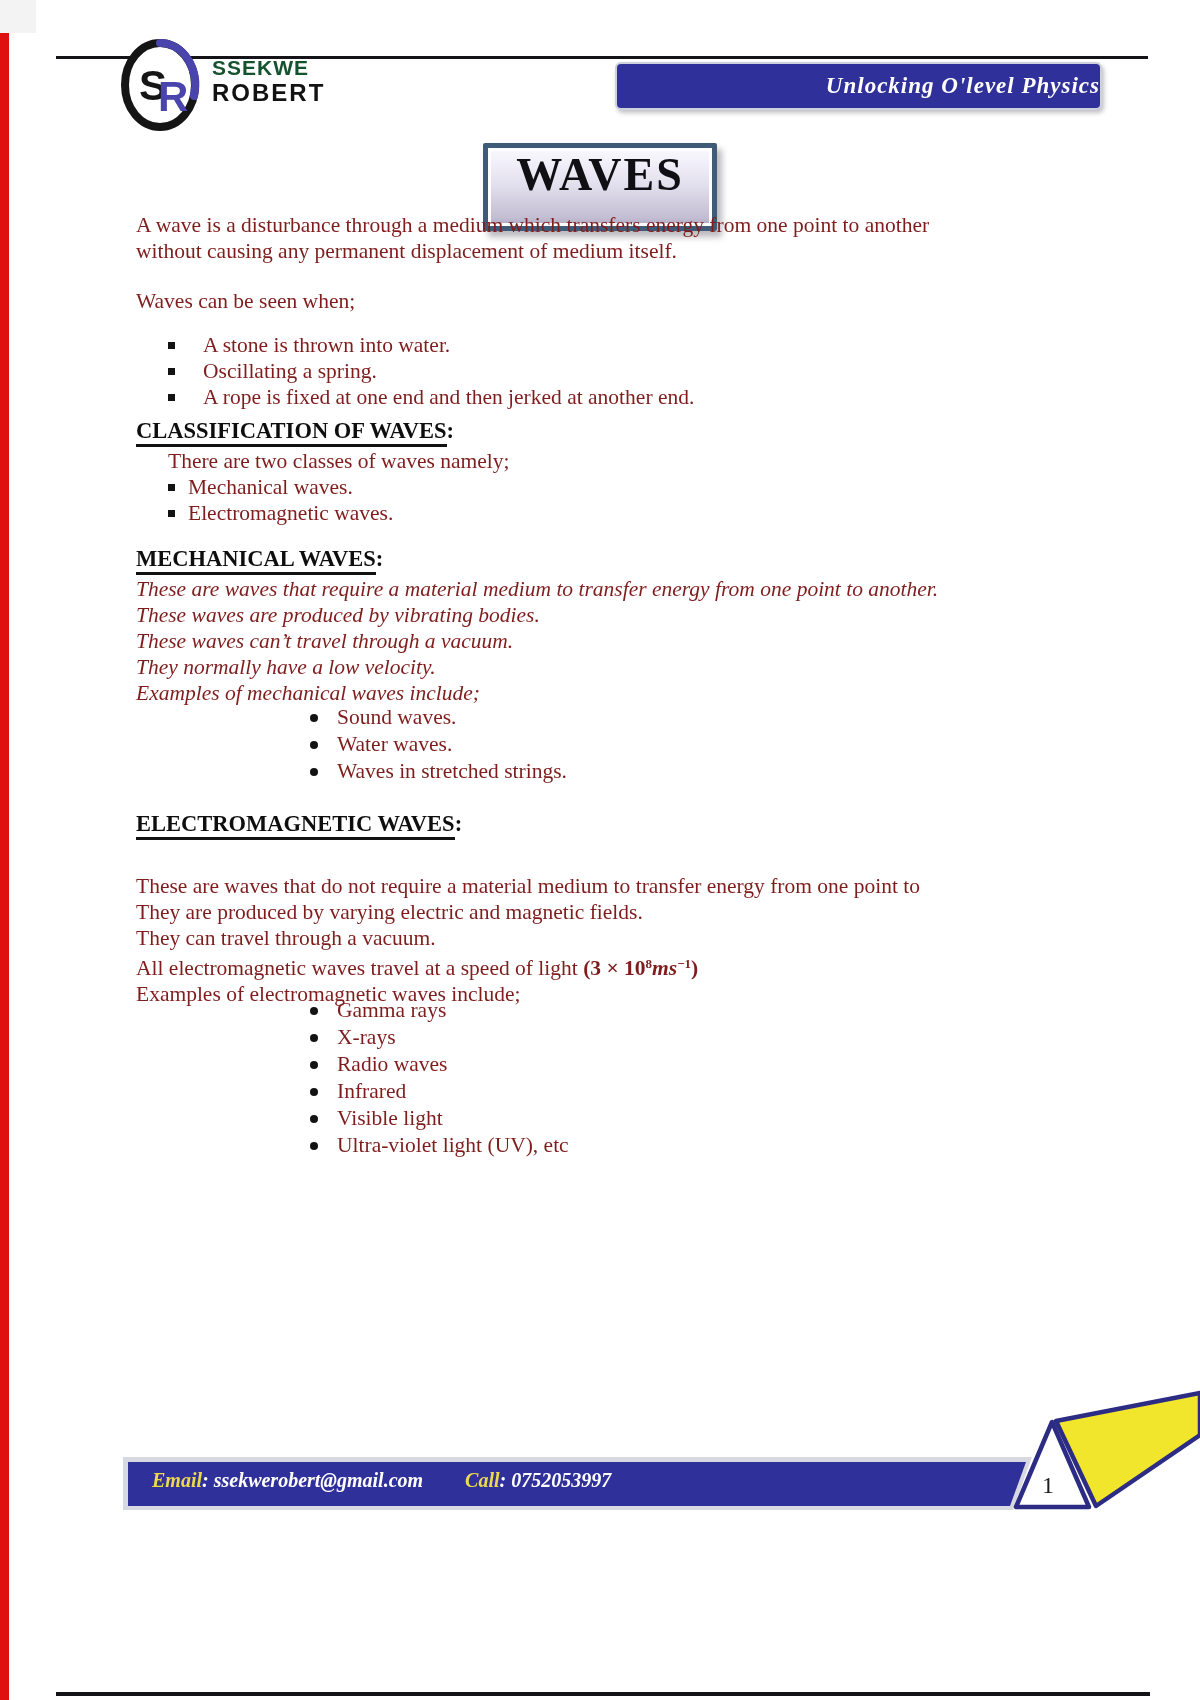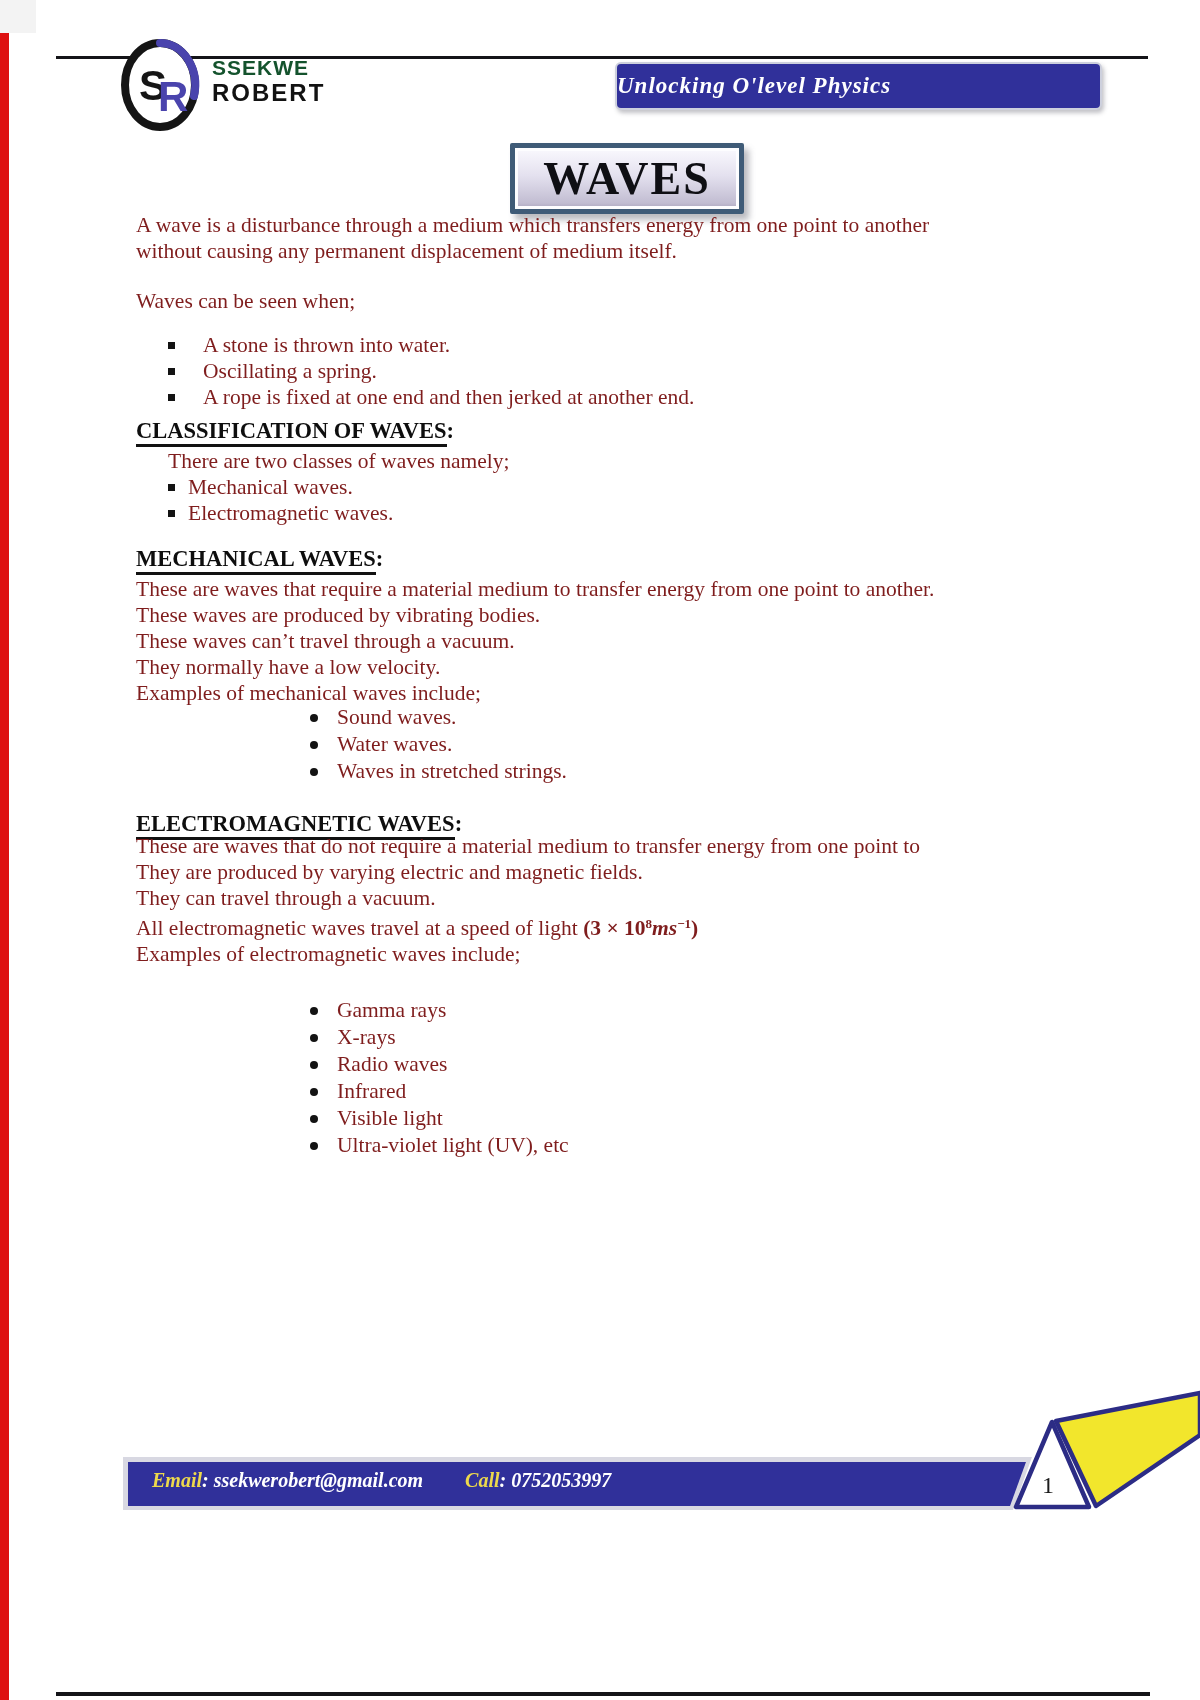--- a/index.html
+++ b/index.html
@@ -16,26 +16,26 @@
   .blt-dot{position:absolute;width:8px;height:8px;background:#131313;border-radius:50%;top:10px;}
   .red-bar{left:0;top:0;width:9px;height:1700px;background:#de1010;}
   .notch{left:0;top:0;width:36px;height:33px;background:#f3f3f3;}
   .rule{background:#141418;}
   .brand-top{font-family:"Liberation Sans",sans-serif;font-weight:bold;font-size:21px;
              letter-spacing:1px;color:#14532d;line-height:24px;}
   .brand-bottom{font-family:"Liberation Sans",sans-serif;font-weight:bold;font-size:24px;
              letter-spacing:2px;color:#121212;line-height:26px;}
   .banner{left:615px;top:62px;width:483px;height:44px;background:#30309a;border:2px solid #cdd0dd;
           border-radius:6px;box-shadow:2px 3px 4px rgba(120,120,130,.45);
-          display:flex;align-items:center;justify-content:flex-start;}
+          display:flex;align-items:center;justify-content:flex-end;}
   .banner span{color:#ffffff;font-weight:bold;font-style:italic;font-size:23px;letter-spacing:1px;white-space:nowrap;}
-  .title-box{left:483px;top:143px;width:234px;height:71px;border:5px solid #3f5b77;border-radius:2px;
+  .title-box{left:483px;top:143px;width:234px;height:88px;border:5px solid #3f5b77;border-radius:2px;
           background:linear-gradient(180deg,#faf9fe 0%,#e4e1ef 45%,#c2bdd2 90%,#aba5bd 100%);
           box-shadow:5px 6px 6px rgba(105,105,115,.45), inset 0 0 0 3px #fdfdff;
-          display:flex;align-items:center;justify-content:center;box-sizing:border-box;margin-left:27px;}
+          display:flex;align-items:flex-start;justify-content:center;box-sizing:border-box;}
   .title-box span{font-size:46px;font-weight:bold;letter-spacing:2px;color:#0f0f14;white-space:nowrap;}
   .speed-math{font-weight:bold;}
   .speed-math .it{font-style:italic;}
   .sup{font-size:13px;vertical-align:7px;font-weight:bold;}
   .footer-line{left:152px;top:1469px;display:flex;gap:42px;font-size:20px;font-weight:bold;
                font-style:italic;white-space:nowrap;}
   .footer-line .lbl{color:#edd94c;}
   .footer-line .val{color:#ffffff;}
   .pagenum{left:1036px;top:1472px;width:24px;text-align:center;font-size:24px;color:#1c1c1c;}
 </style>
@@ -102,21 +102,21 @@
     </div>
     <div class="li">
       <span class="blt-sq" style="left:-20px;"></span>
       <span>Electromagnetic waves.</span>
     </div>
   </div>
 
   <div class="abs heading" style="left:136px;top:546px;">
     <span class="hu">MECHANICAL WAVES</span><span>:</span>
   </div>
-  <div class="abs body-text" style="left:136px;top:576px;">
+  <div class="abs body-text" style="left:136px;top:576px;font-style:italic;">
     <div class="nw">These are waves that require a material medium to transfer energy from one point to another.</div>
     <div class="nw">These waves are produced by vibrating bodies.</div>
     <div class="nw">These waves can’t travel through a vacuum.</div>
     <div class="nw">They normally have a low velocity.</div>
     <div class="nw">Examples of mechanical waves include;</div>
   </div>
   <div class="abs body-text" style="left:337px;top:704px;">
     <div class="li li27">
       <span class="blt-dot" style="left:-27px;"></span>
       <span>Sound waves.</span>
@@ -127,21 +127,21 @@
     </div>
     <div class="li li27">
       <span class="blt-dot" style="left:-27px;"></span>
       <span>Waves in stretched strings.</span>
     </div>
   </div>
 
   <div class="abs heading" style="left:136px;top:811px;">
     <span class="hu">ELECTROMAGNETIC WAVES</span><span>:</span>
   </div>
-  <div class="abs body-text" style="left:136px;top:833px;">
+  <div class="abs body-text" style="left:136px;top:873px;">
     <div class="nw">These are waves that do not require a material medium to transfer energy from one point to</div>
     <div class="nw">They are produced by varying electric and magnetic fields.</div>
     <div class="nw">They can travel through a vacuum.</div>
     <div class="nw">
       <span>All electromagnetic waves travel at a speed of light </span><span class="speed-math"><span>(3 × 10</span><span class="sup">8</span><span class="it">ms</span><span class="sup">−1</span><span>)</span></span>
     </div>
     <div class="nw">Examples of electromagnetic waves include;</div>
   </div>
   <div class="abs body-text" style="left:337px;top:997px;">
     <div class="li li27">

